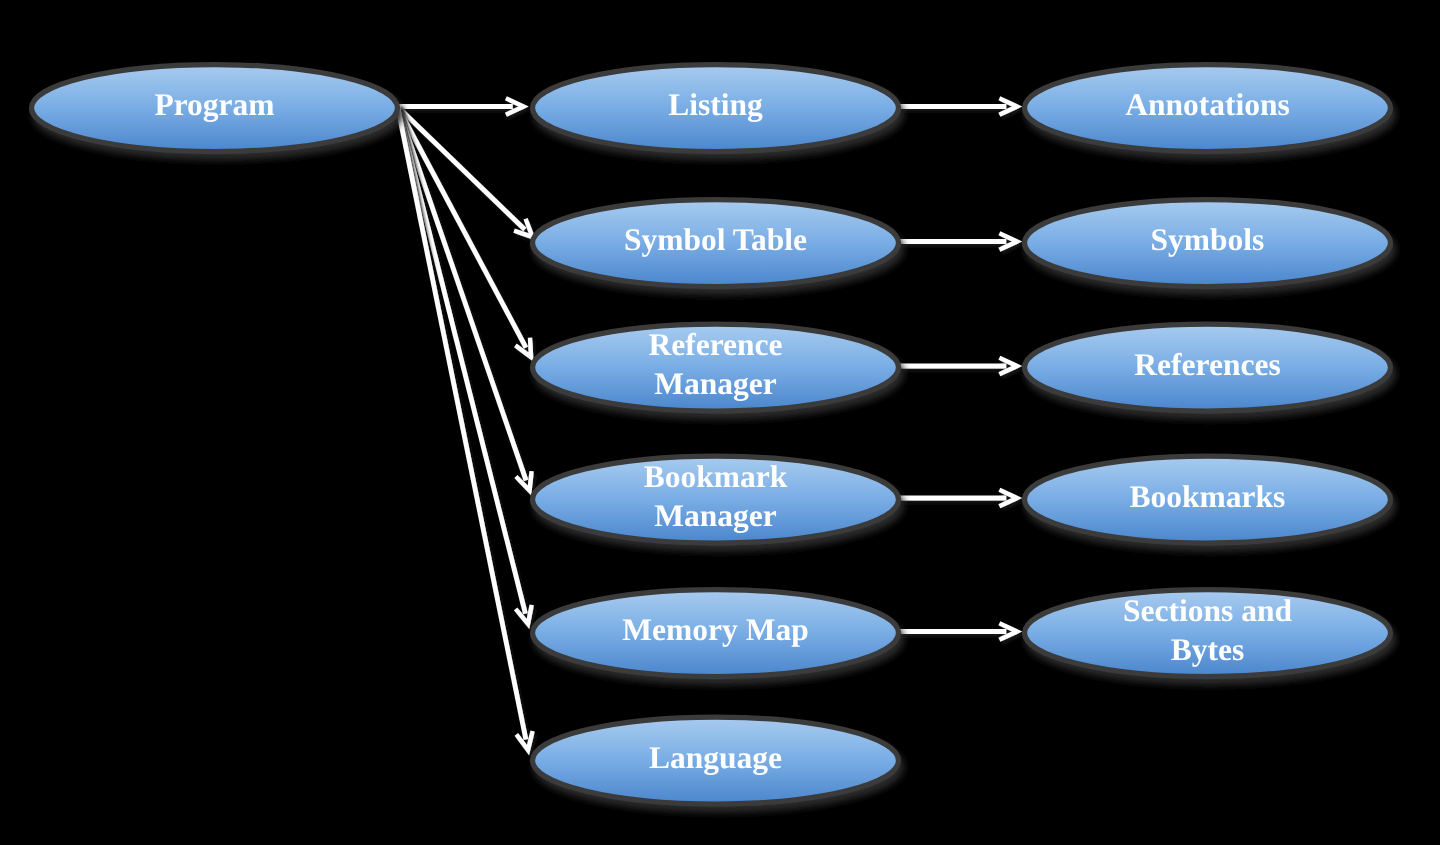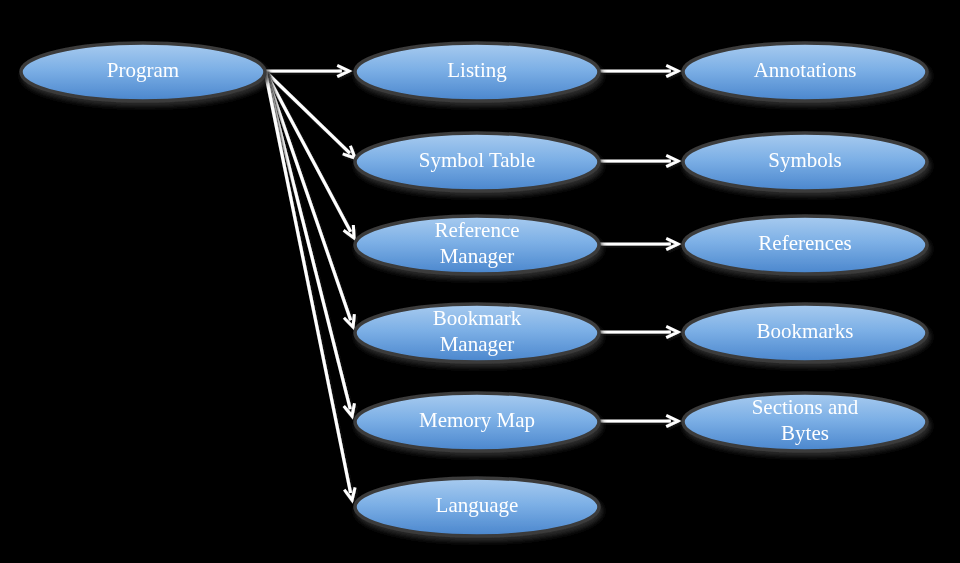--- a/index.html
+++ b/index.html
@@ -7,20 +7,21 @@
     padding: 0;
     background: #000000;
   }
   #stage {
     position: relative;
     width: 960px;
     height: 552px;
     background: #84cc16;
     overflow: hidden;
     font-family: "Liberation Serif", "DejaVu Serif", serif;
+    font-weight: bold;
   }
   svg#diagram {
     position: absolute;
     left: 0;
     top: 0;
     width: 960px;
     height: 563px;
     display: block;
   }
   .node-label {

